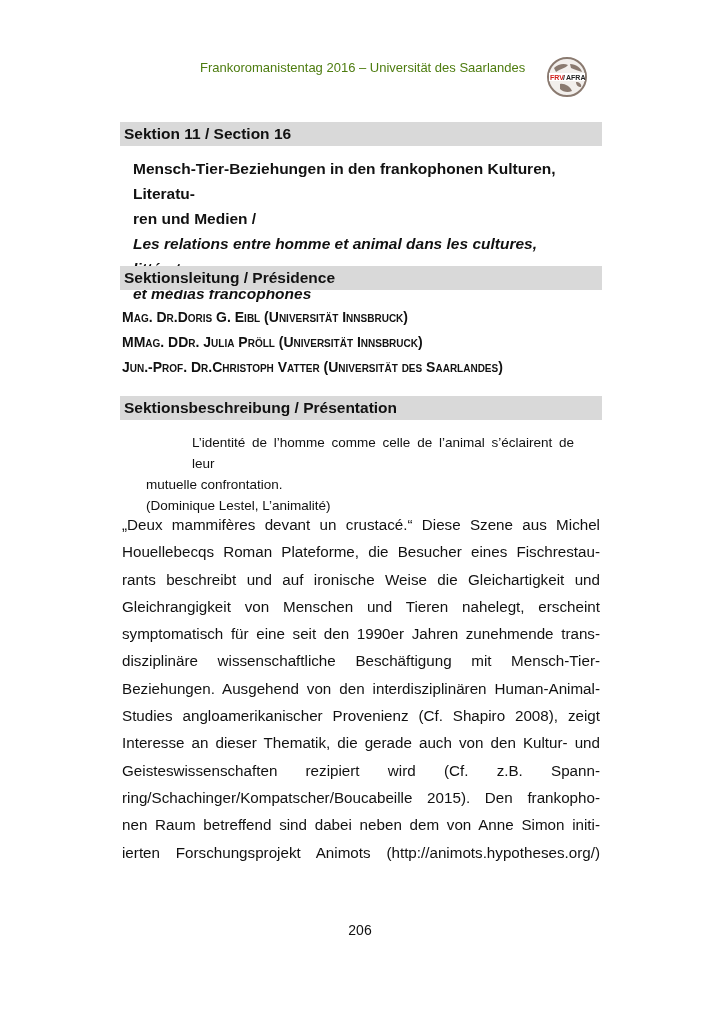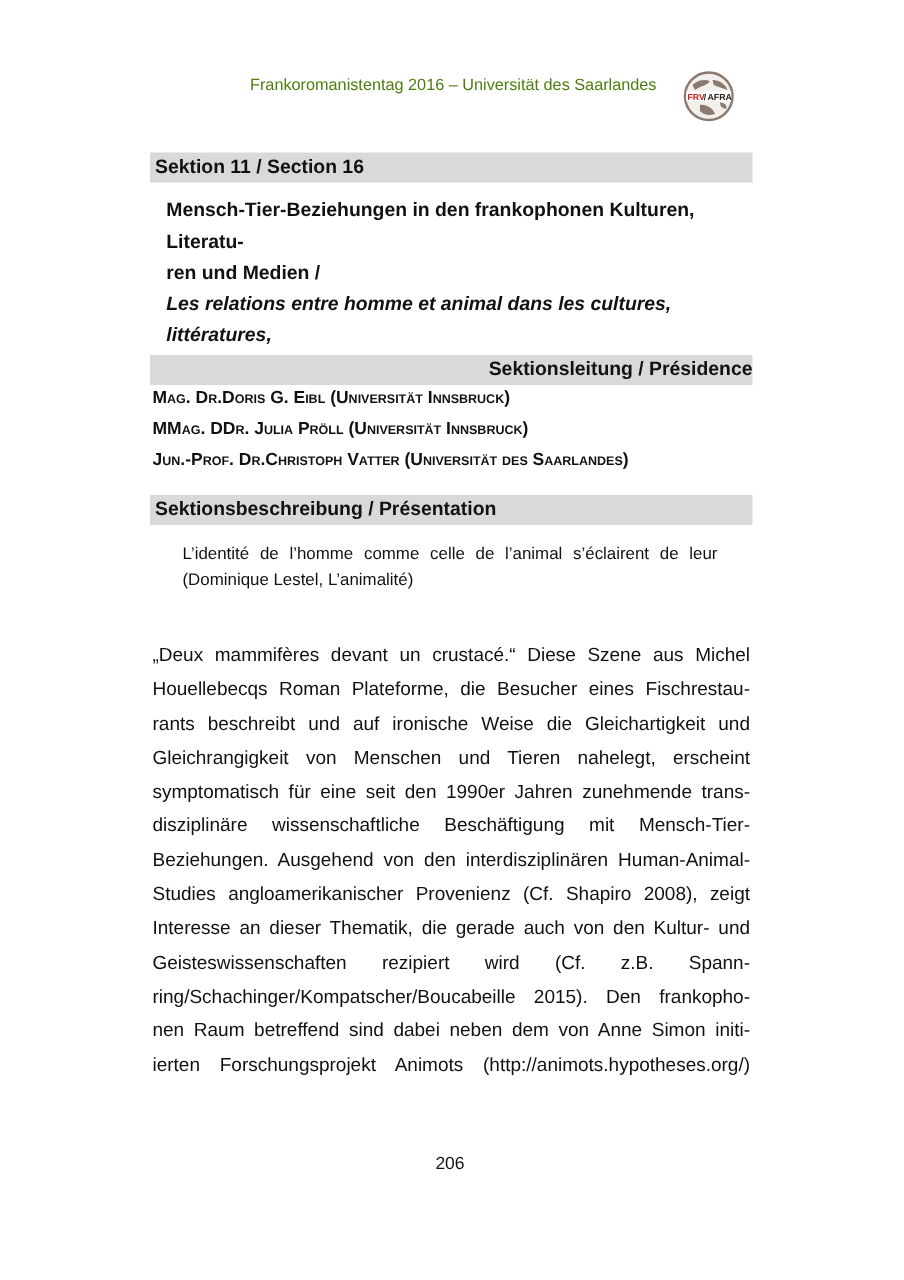--- a/index.html
+++ b/index.html
@@ -45,32 +45,33 @@
 
   <div class="bar" style="top:122px;">Sektion 11 / Section 16</div>
 
   <div class="sect-title">
     <div>Mensch-Tier-Beziehungen in den frankophonen Kulturen, Literatu-</div>
     <div>ren und Medien /</div>
     <div class="it">Les relations entre homme et animal dans les cultures, littératures,</div>
     <div class="it">et médias francophones</div>
   </div>
 
-  <div class="bar" style="top:284px;text-align:right;">Sektionsleitung / Présidence</div>
+  <div class="bar" style="top:266px;">Sektionsleitung / Présidence</div>
 
   <div class="names">
     <div>Mag. Dr.Doris G. Eibl (Universität Innsbruck)</div>
     <div>MMag. DDr. Julia Pröll (Universität Innsbruck)</div>
     <div>Jun.-Prof. Dr.Christoph Vatter (Universität des Saarlandes)</div>
   </div>
 
   <div class="bar" style="top:396px;">Sektionsbeschreibung / Présentation</div>
 
   <div class="quote">
-    <div style="text-align:justify; text-align-last:justify;">L’identité de l’homme comme celle de l’animal s’éclairent de leur</div>
+    <div style="text-align:justify; text-align-last:justify;margin-left:46px;">L’identité de l’homme comme celle de l’animal s’éclairent de leur</div>
+    <div>mutuelle confrontation.</div>
     <div><span>(Dominique Lestel, </span><span class="it">L’animalité</span><span>)</span></div>
   </div>
 
   <div class="body">
     <span class="line"><span>„Deux mammifères devant un crustacé.“ Diese Szene aus Michel</span></span>
     <span class="line"><span>Houellebecqs Roman </span><span class="it">Plateforme</span><span>, die Besucher eines Fischrestau-</span></span>
     <span class="line"><span>rants beschreibt und auf ironische Weise die Gleichartigkeit und</span></span>
     <span class="line"><span>Gleichrangigkeit von Menschen und Tieren nahelegt, erscheint</span></span>
     <span class="line"><span>symptomatisch für eine seit den 1990er Jahren zunehmende trans-</span></span>
     <span class="line"><span>disziplinäre wissenschaftliche Beschäftigung mit Mensch-Tier-</span></span>

